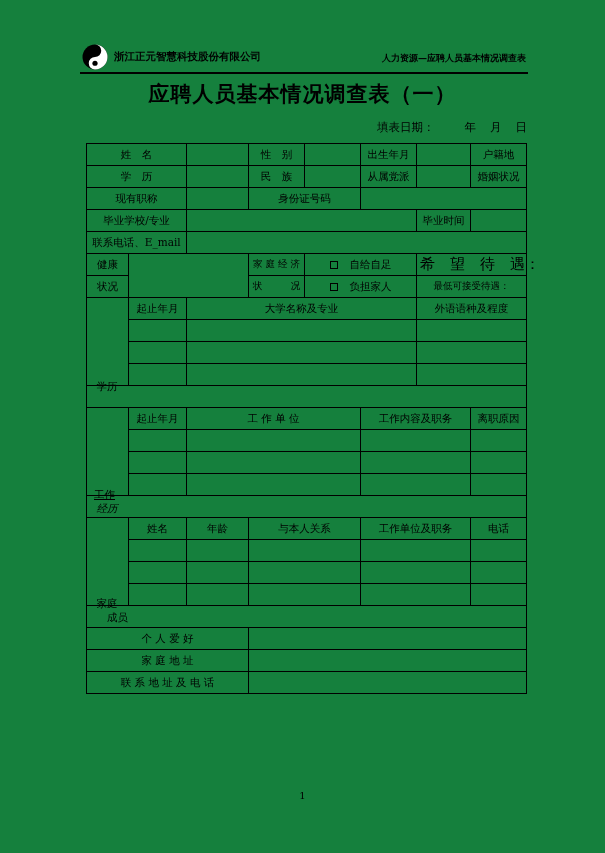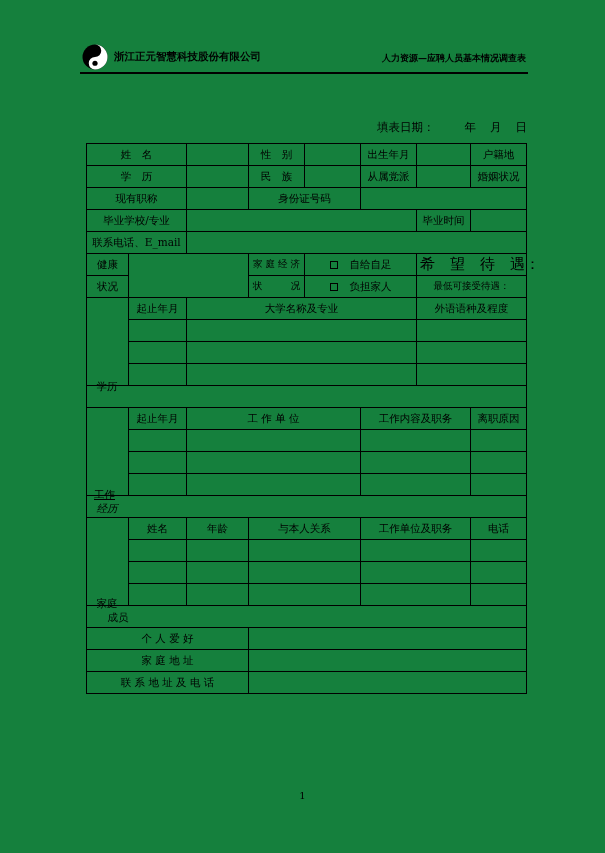--- a/index.html
+++ b/index.html
@@ -167,20 +167,21 @@
           <circle cx="13" cy="13" r="12.5" fill="#000"></circle>
           <path d="M13 0.5 A12.5 12.5 0 0 1 13 25.5 A6.25 6.25 0 0 1 13 13 A6.25 6.25 0 0 0 13 0.5 Z" fill="#fff"></path>
           <circle cx="13" cy="19.25" r="2.6" fill="#000"></circle>
         </svg>
       </span>
       <span class="company-name">浙江正元智慧科技股份有限公司</span>
       <span class="doc-kind">人力资源—应聘人员基本情况调查表</span>
     </div>
   </div>
 
+  <div class="doc-title">应聘人员基本情况调查表（一）</div>
 
   <div class="fill-date">
     <span class="fd-label">填表日期：</span><span class="fd-unit">年</span><span class="fd-unit">月</span><span class="fd-unit">日</span>
   </div>
 
   <div class="form-wrap">
     <table class="form">
       <colgroup>
         <col style="width:42px">
         <col style="width:58px">
@@ -355,18 +356,18 @@
 
       </tbody>
     </table>
 
     <div style="position:absolute;left:0px;top:237px;width:42px;text-align:center;font-family:'DejaVu Serif','Liberation Serif',serif;font-size:10.5px;">学历</div>
 
     <div style="position:absolute;left:8px;top:345px;width:42px;text-align:left;font-family:'DejaVu Serif','Liberation Serif',serif;font-size:10.5px;text-decoration:underline;">工作</div>
     <div style="position:absolute;left:0px;top:359px;width:42px;text-align:center;font-family:'DejaVu Serif','Liberation Serif',serif;font-size:10.5px;font-style:italic;">经历</div>
 
     <div style="position:absolute;left:0px;top:454px;width:42px;text-align:center;font-family:'DejaVu Serif','Liberation Serif',serif;font-size:10.5px;">家庭</div>
-    <div style="position:absolute;left:11px;top:468px;width:42px;text-align:center;font-family:'DejaVu Serif','Liberation Serif',serif;font-size:10.5px;">成员</div>
+    <div style="position:absolute;left:0px;top:468px;width:42px;text-align:right;font-family:'DejaVu Serif','Liberation Serif',serif;font-size:10.5px;">成员</div>
   </div>
 
   <div class="page-number">1</div>
 
 </div>
 
 </body></html>

